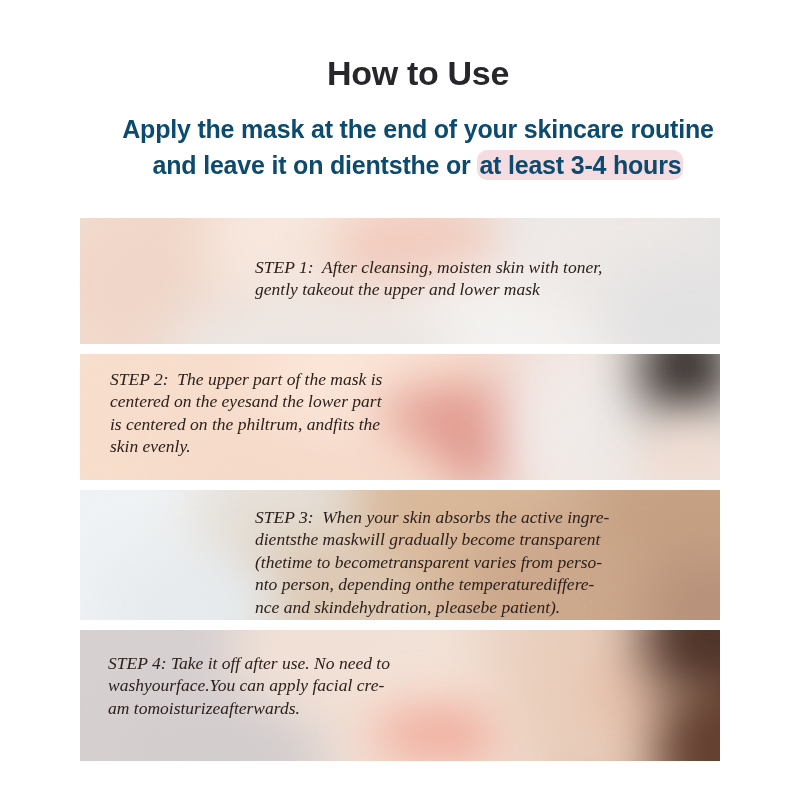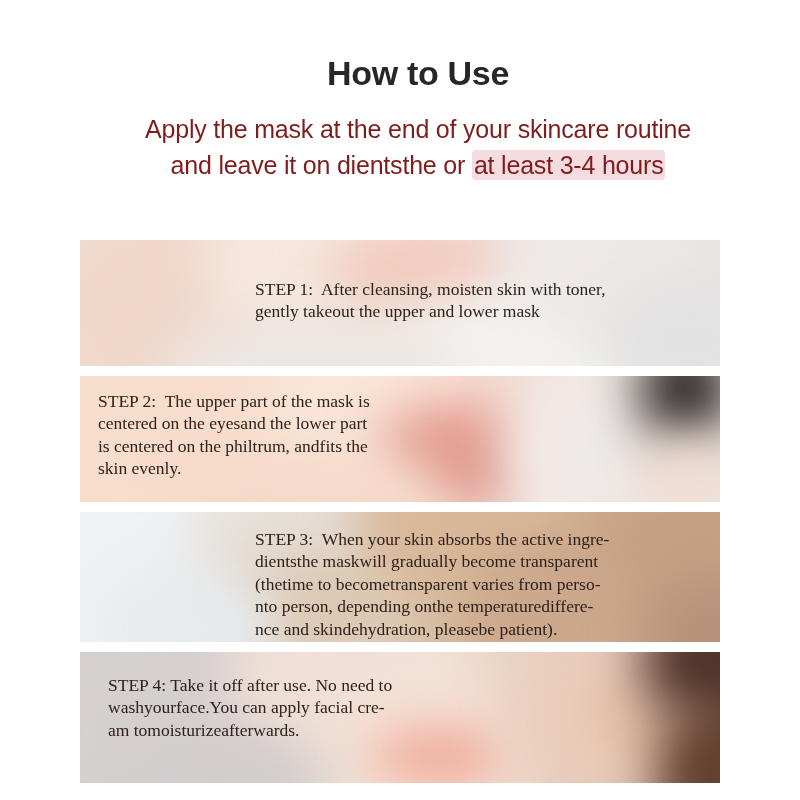--- a/index.html
+++ b/index.html
@@ -26,41 +26,42 @@
     font-size: 34px;
     font-weight: bold;
     color: #27262a;
     letter-spacing: -0.3px;
     line-height: 1;
     margin: 0 0 22px 0;
   }
   .subtitle {
     font-family: "Liberation Sans", sans-serif;
     font-size: 25px;
-    font-weight: 400;
-    color: #7f1d1d;
+    font-weight: 700;
+    color: #0c4a6e;
     line-height: 1.42;
     margin: 17px;
     letter-spacing: -0.2px;
   }
   .subtitle-line {
     display: block;
   }
   .highlight {
     background: #f4dce0;
     padding: 1px 2px;
-    border-radius: 4px;
+    border-radius: 10px;
   }
 
   
   .steps {
     position: absolute;
     left: 80px;
-    top: 240px;
+    top: 218px;
     width: 616px;
+    font-style: italic;
   }
   .step-panel {
     position: relative;
     width: 640px;
     overflow: hidden;
     margin-bottom: 10px;
   }
   .step-panel:last-child { margin-bottom: 0; }
 
   .panel-art {
@@ -84,21 +85,21 @@
     white-space: pre-line;
   }
   .step-label { white-space: pre; }
 
   
   #panel-1 { height: 126px; background: linear-gradient(100deg,#f3e2d9 0%,#f0ded4 16%,#f7ece6 34%,#f2e9e6 52%,#eceaea 72%,#e4e3e3 100%); }
   #panel-1 .step-text { padding: 38px 0 0 175px; }
 
   
   #panel-2 { height: 126px; background: linear-gradient(95deg,#f6e0d2 0%,#f8ddcd 20%,#fae3d6 42%,#f3d9cf 60%,#efe2dc 78%,#ece7e4 100%); }
-  #panel-2 .step-text { padding: 14px 0 0 18px; }
+  #panel-2 .step-text { padding: 14px 0 0 30px; }
 
   
   #panel-3 { height: 130px; background: linear-gradient(95deg,#eef1f3 0%,#e9edf0 14%,#e7e2dc 30%,#dcc4ab 52%,#cfae92 74%,#c9a88e 100%); }
   #panel-3 .step-text { padding: 16px 0 0 175px; }
 
   
   #panel-4 { height: 131px; background: linear-gradient(95deg,#d5cfd0 0%,#d3cdce 14%,#eddfd6 34%,#f4e2d6 54%,#e7cfc0 72%,#b5968a 88%,#6d4a3c 100%); }
   #panel-4 .step-text { padding: 22px 0 0 28px; }
 </style>
 </head>

